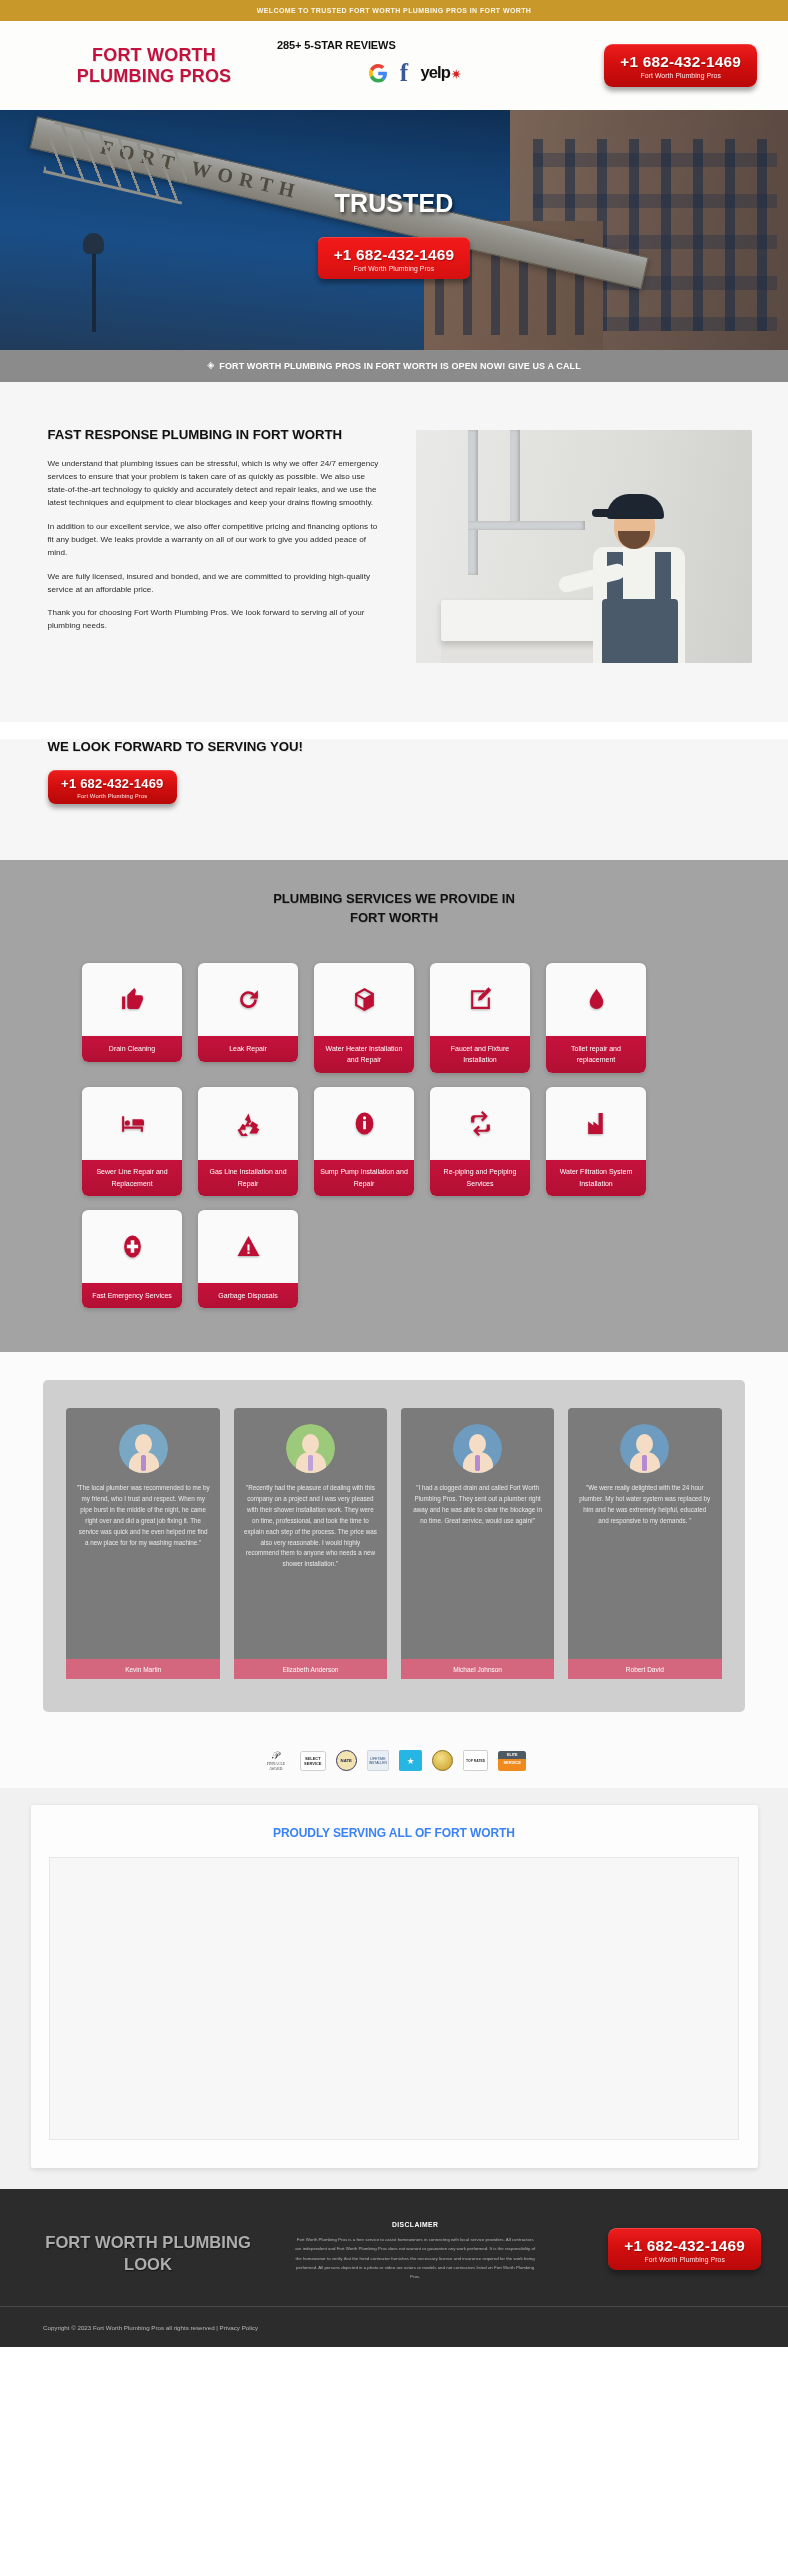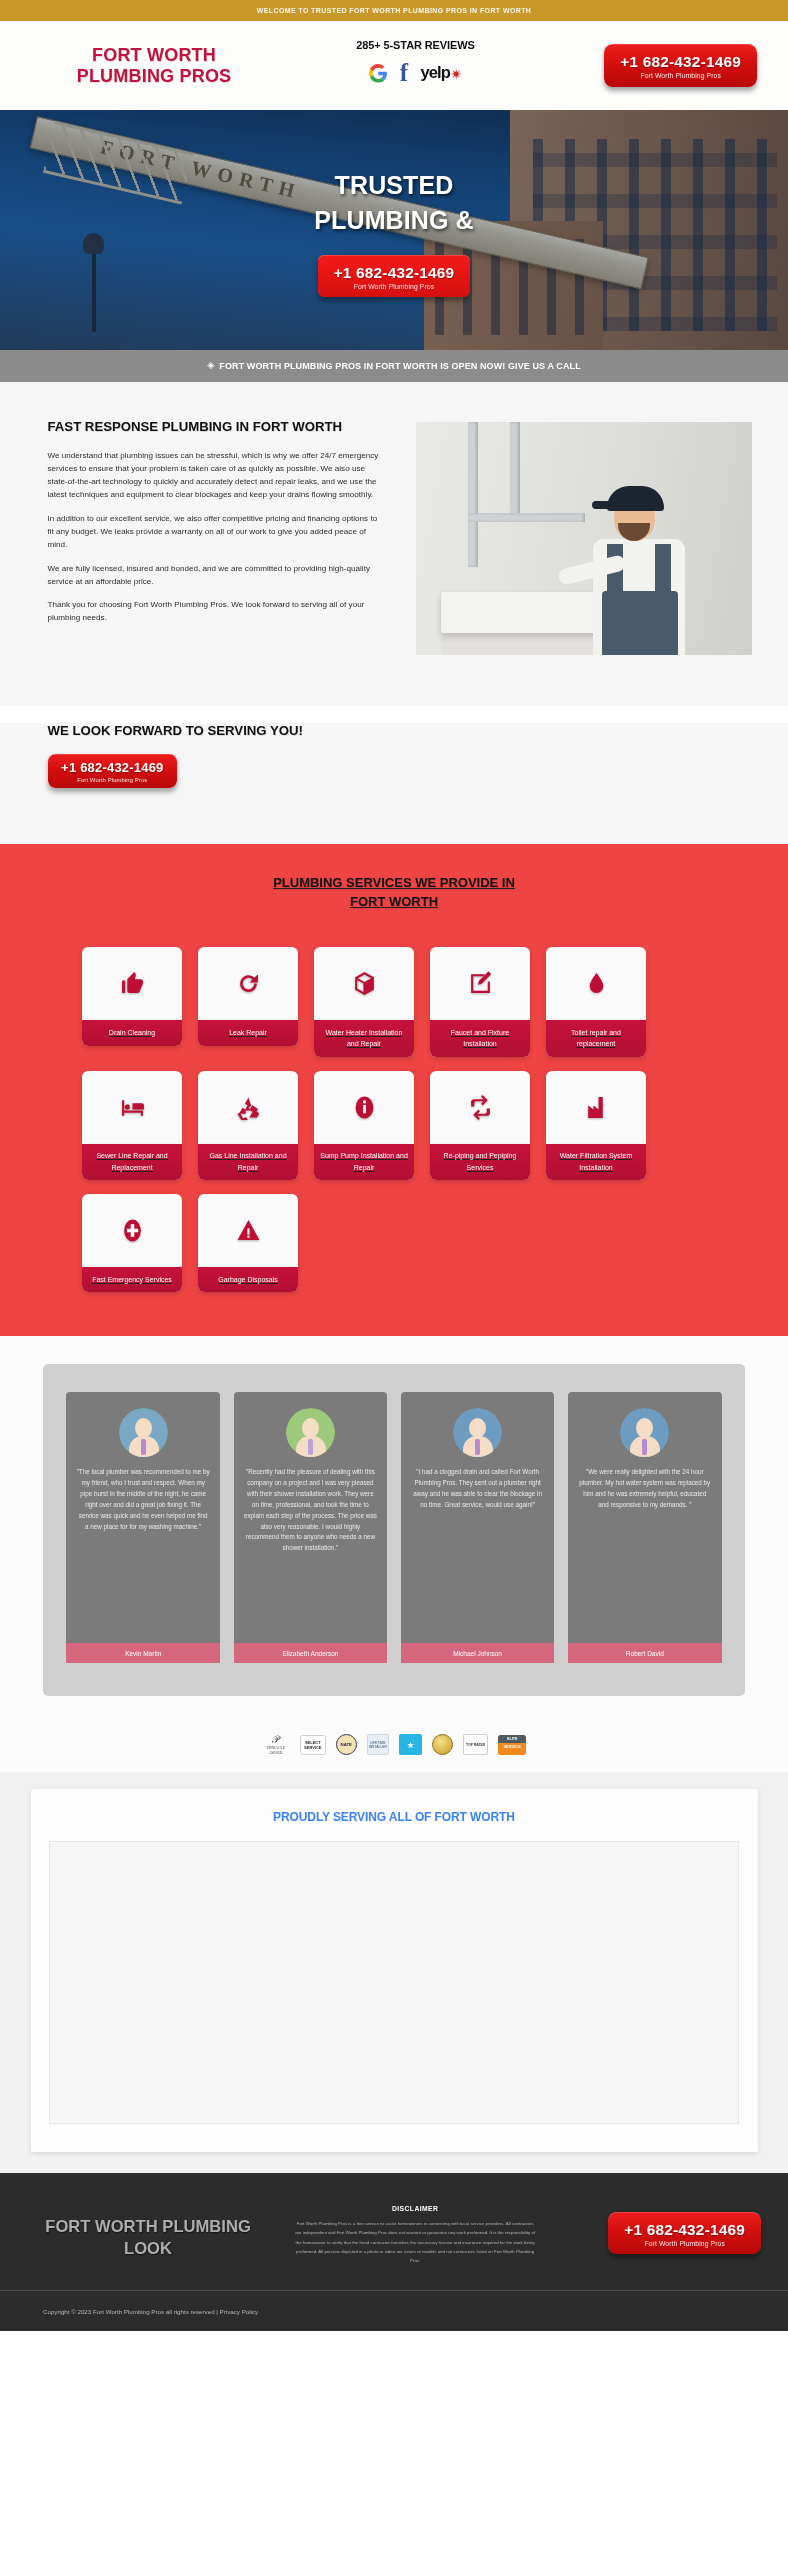--- a/index.html
+++ b/index.html
@@ -41,21 +41,21 @@
     text-align: center;
     color: #c4123f;
     font-weight: 800;
     font-size: 18px;
     line-height: 1.16;
     letter-spacing: 0.2px;
     text-shadow: 0.6px 0.6px 0.6px rgba(0,0,0,.12);
   }
   .reviews-block {
     flex: 1;
-    text-align: center;
+    text-align: left;
     padding-bottom: 3.7px;
   }
   .reviews-title {
     font-size: 11px;
     font-weight: 800;
     color: #111;
     letter-spacing: -0.1px;
     margin-bottom: 7.4px;
   }
   .review-logos {
@@ -202,21 +202,21 @@
   }
   .diamond-icon { color:#fff; font-size:9.2px; line-height:1; }
 
   
   .about {
     background: #f6f6f6;
     padding: 28px 0 43px;
   }
   .about-inner {
     width: 727px;
-    margin: 8px auto;
+    margin: 16px auto;
     display: flex;
     gap: 28px;
     align-items: flex-start;
   }
   .about-left { width: 357px; padding-left: 17px; }
   .about-h2 {
     font-size: 13.2px;
     font-weight: 800;
     color: #111;
     line-height: 1.3;
@@ -269,23 +269,22 @@
   .lookfwd-h2 {
     font-size: 13.2px;
     font-weight: 800;
     color: #111;
     margin-bottom: 16px;
     text-shadow: 0.6px 0.6px 0.6px rgba(0,0,0,.10);
   }
 
   
   .services {
-    background: #ef4444;
+    background: #a3a3a3;
     padding: 30px 0 44px;
-    text-decoration: underline;
   }
   .services-h2 {
     text-align: center;
     font-size: 13px;
     font-weight: 800;
     color: #111;
     line-height: 1.42;
     margin-bottom: 36px;
     text-shadow: 0.6px 0.6px 0.6px rgba(0,0,0,.12);
   }
@@ -537,21 +536,20 @@
     <div class="hero-arch">
       <span>FORT WORTH</span>
     </div>
     <div class="hero-truss"></div>
     <div class="hero-lamp"></div>
   </div>
   <div class="hero-overlay"></div>
   <div class="hero-inner">
     <div class="hero-h1">
       <div>TRUSTED</div>
-      <div>PLUMBING &amp;</div>
     </div>
     <div class="hero-cta">
       <button class="phone-btn">
         <span class="num">+1 682-432-1469</span>
         <span class="sub">Fort Worth Plumbing Pros</span>
       </button>
     </div>
   </div>
 </div>
 

